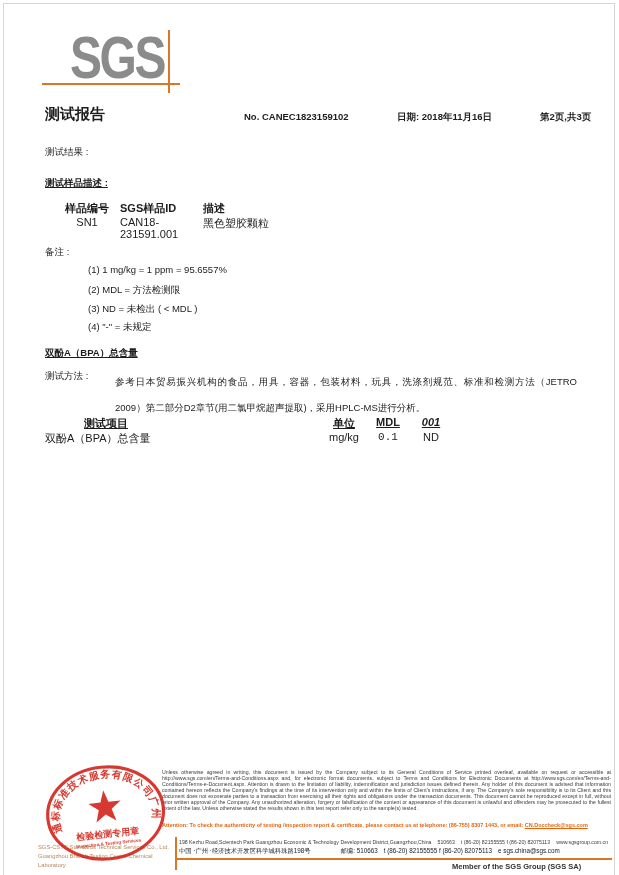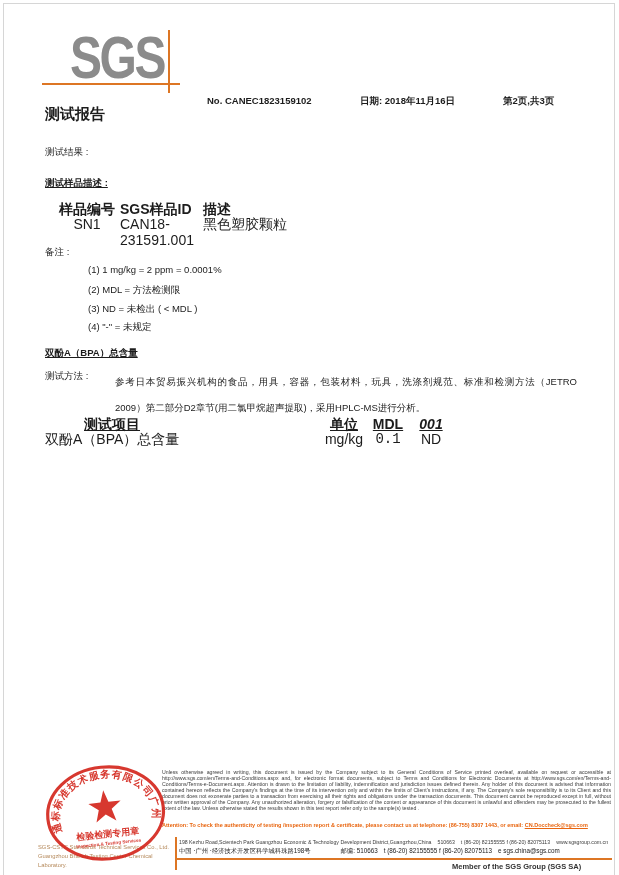--- a/index.html
+++ b/index.html
@@ -14,24 +14,24 @@
   .logo-text{
     position:absolute;left:70px;top:32px;font-size:60px;font-weight:bold;
     color:#8b8b8b;letter-spacing:-3px;line-height:52px;
     transform:scaleX(.80);transform-origin:left top;
   }
   .logo-hline{position:absolute;left:42px;top:83px;width:138px;height:2px;background:#dd7624;}
   .logo-vline{position:absolute;left:168px;top:30px;width:2px;height:63px;background:#dd7624;}
 
   
   .doc-title{position:absolute;left:45px;top:105px;font-size:15px;font-weight:bold;}
-  .hdr{position:absolute;top:95px;font-size:9.5px;font-weight:bold;}
+  .hdr{position:absolute;top:111px;font-size:9.5px;font-weight:bold;margin-left:37px;}
 
   
-  .body-txt{font-size:14px;}
+  .body-txt{font-size:11px;}
   .lbl{position:absolute;font-size:9.5px;}
   .underline{text-decoration:underline;}
   .bold{font-weight:bold;}
 
   .s-col1{position:absolute;left:56px;width:62px;text-align:center;}
   .s-col2{position:absolute;left:120px;width:94px;text-align:left;}
   .s-col3{position:absolute;left:203px;}
 
   .note-line{position:absolute;left:88px;font-size:9.5px;}
 
@@ -92,21 +92,21 @@
 <div>
   <div class="s-col1 body-txt bold" style="top:201px;">样品编号</div>
   <div class="s-col2 body-txt bold" style="top:201px;">SGS样品ID</div>
   <div class="s-col3 body-txt bold" style="top:201px;">描述</div>
   <div class="s-col1 body-txt" style="top:216px;">SN1</div>
   <div class="s-col2 body-txt" style="top:216px;">CAN18-231591.001</div>
   <div class="s-col3 body-txt" style="top:216px;">黑色塑胶颗粒</div>
 </div>
 
 <div class="lbl" style="left:45px;top:246px;">备注 :</div>
-<div class="note-line" style="top:264px;">(1) 1 mg/kg = 2 ppm = 0.0001%</div>
+<div class="note-line" style="top:264px;">(1) 1 mg/kg = 1 ppm = 95.6557%</div>
 <div class="note-line" style="top:284px;">(2) MDL = 方法检测限</div>
 <div class="note-line" style="top:303px;">(3) ND = 未检出 ( &lt; MDL )</div>
 <div class="note-line" style="top:321px;">(4) "-" = 未规定</div>
 
 <div class="lbl bold underline" style="left:45px;top:347px;">双酚A（BPA）总含量</div>
 
 <div class="lbl" style="left:45px;top:370px;">测试方法 :</div>
 <div class="method-text">参考日本贸易振兴机构的食品，用具，容器，包装材料，玩具，洗涤剂规范、标准和检测方法（JETRO 2009）第二部分D2章节(用二氯甲烷超声提取)，采用HPLC-MS进行分析。</div>
 
 <div>

